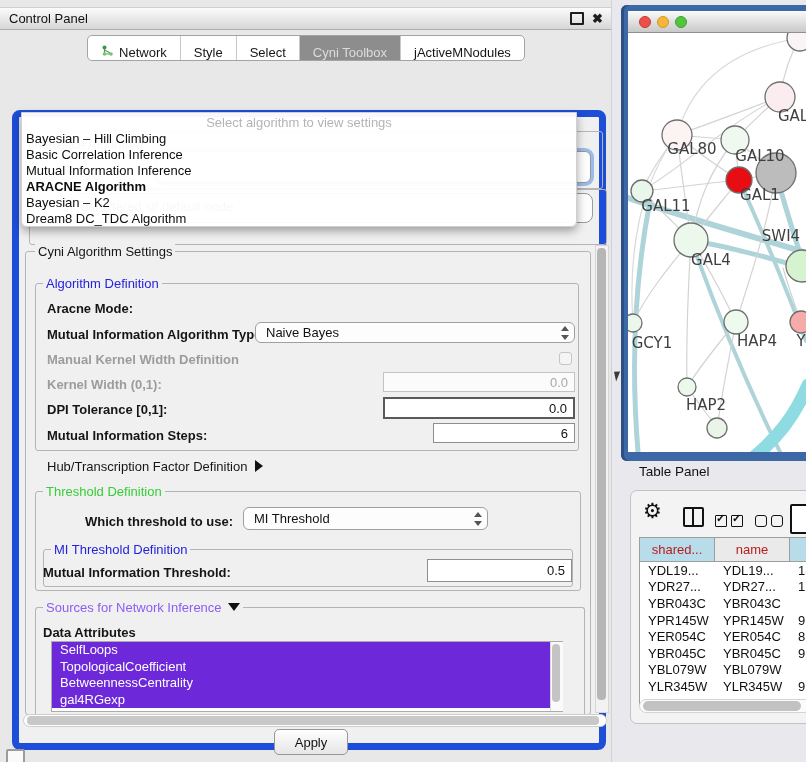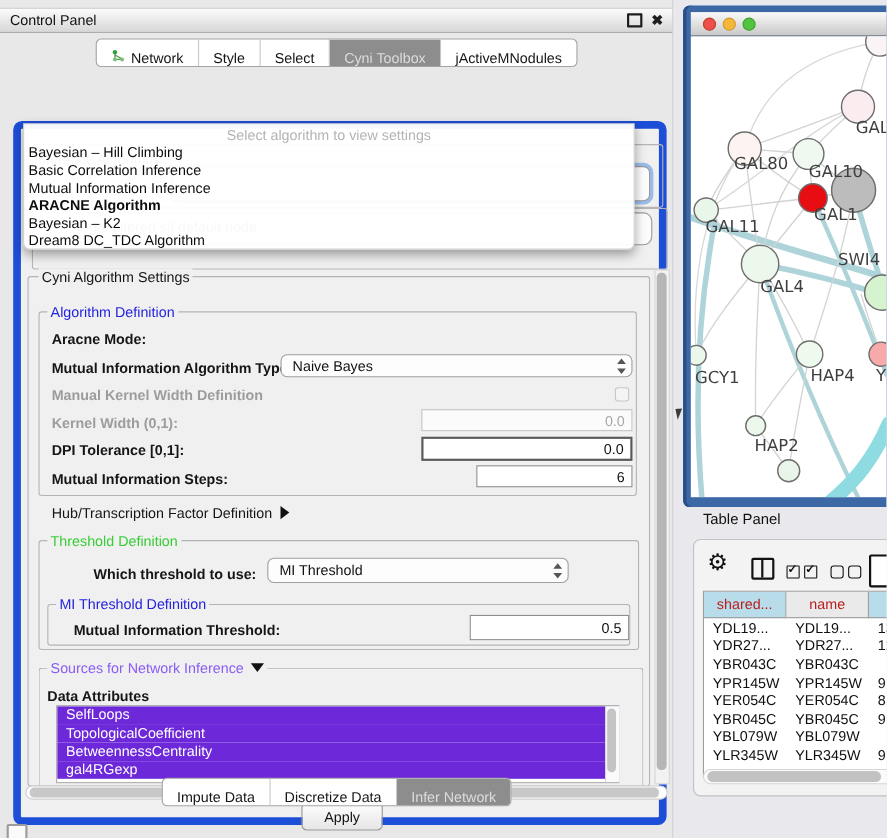--- a/index.html
+++ b/index.html
@@ -202,29 +202,29 @@
       </div>
 
       <span class="lbl" style="left:28px;top:342px;">
         <span>Hub/Transcription Factor Definition</span><span class="arrow-right"></span>
       </span>
 
       <div class="group" style="left:16px;top:374px;width:546px;height:100px;"></div>
       <span class="group-label green" style="left:24px;top:367px;">Threshold Definition</span>
 
       <span class="lbl b" style="left:66px;top:397px;">Which threshold to use:</span>
-      <div class="combo" style="left:224px;top:390px;width:274px;height:23px;">
+      <div class="combo" style="left:224px;top:390px;width:245px;height:23px;">
         <span>MI Threshold</span>
         <span class="stepper"></span>
       </div>
 
       <div class="group" style="left:24px;top:432px;width:530px;height:38px;"></div>
       <span class="group-label blue" style="left:32px;top:425px;">MI Threshold Definition</span>
 
-      <span class="lbl b" style="left:48px;top:448px;">Mutual Information Threshold:</span>
+      <span class="lbl b" style="left:24px;top:448px;">Mutual Information Threshold:</span>
       <div class="field" style="left:408px;top:442px;width:145px;height:23px;">
         <span>0.5</span>
       </div>
 
       <div class="group" style="left:16px;top:490px;width:550px;height:110px;border-bottom:none;"></div>
       <span class="group-label" style="left:24px;top:483px;color:#8b5cf6;">
         <span>Sources for Network Inference</span><span class="arrow-down"></span>
       </span>
       <span class="lbl b" style="left:24px;top:508px;">Data Attributes</span>
 
@@ -240,33 +240,20 @@
       <div class="hscroll"></div>
       <div class="hthumb"></div>
       <div class="vscroll"></div>
       <div class="vthumb"></div>
 
       <div class="apply-btn">
         <span>Apply</span>
       </div>
     </div>
 
-    <div class="tabrow" id="bottom-tabs">
-        <div class="seg">
-          <div class="tab">
-            <span>Impute Data</span>
-          </div>
-          <div class="tab">
-            <span>Discretize Data</span>
-          </div>
-          <div class="tab sel">
-            <span>Infer Network</span>
-          </div>
-        </div>
-      </div>
     <div class="mini-square"></div>
   </section>
 
   <div class="splitter"></div>
 
   <div class="net-window"></div>
   <div class="net-titlebar">
     <span class="light red"></span>
     <span class="light yellow"></span>
     <span class="light green"></span>

